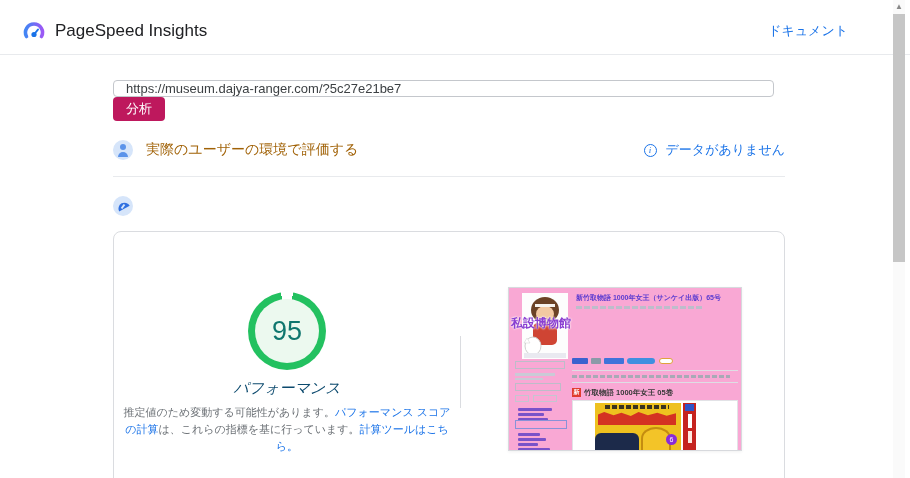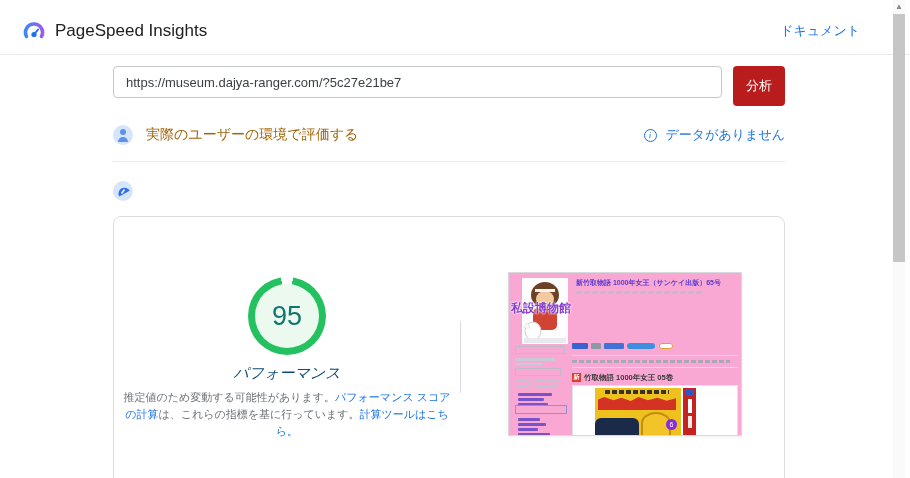--- a/index.html
+++ b/index.html
@@ -4,30 +4,30 @@
 <style>
   * { margin:0; padding:0; box-sizing:border-box; }
   html,body { width:910px; height:478px; overflow:hidden; background:#fff;
     font-family:"Liberation Sans","DejaVu Sans",sans-serif; color:#202124; }
 
   
   .header { height:55px; display:flex; align-items:center; padding:8px 30px 0 22px;
     border-bottom:1px solid #e8eaed; }
   .logo { width:24px; height:24px; margin-right:9px; }
   .app-title { font-size:17px; color:#202124; }
-  .docs-link { margin-left:auto; font-size:13px; color:#1a73e8; cursor:pointer; margin-right:20px; }
+  .docs-link { margin-left:auto; font-size:13px; color:#1a73e8; cursor:pointer; margin-right:32px; }
 
   
   .content { margin-left:113px; width:672px; }
 
-  .url-row { display:flex; margin-top:11px; }
+  .url-row { display:flex; margin-top:25px;flex-direction:column; }
   .url-input { flex:1; height:32px; border:1px solid #c4c7cc; border-radius:4px;
     padding:0 12px; font-size:13px; color:#3c4043; margin-right:11px; outline:none;
     font-family:"Liberation Sans",sans-serif; }
-  .analyze-btn { width:52px; height:40px; background:#b91c1c; color:#fff; border:none;
+  .analyze-btn { width:52px; height:24px; background:#be185d; color:#fff; border:none;
     border-radius:4px; font-size:13px; cursor:pointer; font-family:"Liberation Sans",sans-serif; }
 
   
   .tabs { display:flex; justify-content:center; gap:26px; margin-top:15px; }
   .tab { display:flex; flex-direction:column; align-items:center; cursor:pointer; }
   .tab-inner { display:flex; align-items:center; gap:8px; font-size:13px; padding:3px 4px 8px; }
   .tab-mobile .tab-inner { color:#5f6368; }
   .tab-desktop .tab-inner { color:#1a73e8; }
   .tab-underline { height:3px; width:100%; border-radius:3px 3px 0 0; background:#1a73e8; }
   .icon-phone { width:10px; height:15px; border:1.5px solid #5f6368; border-radius:2.5px; }

